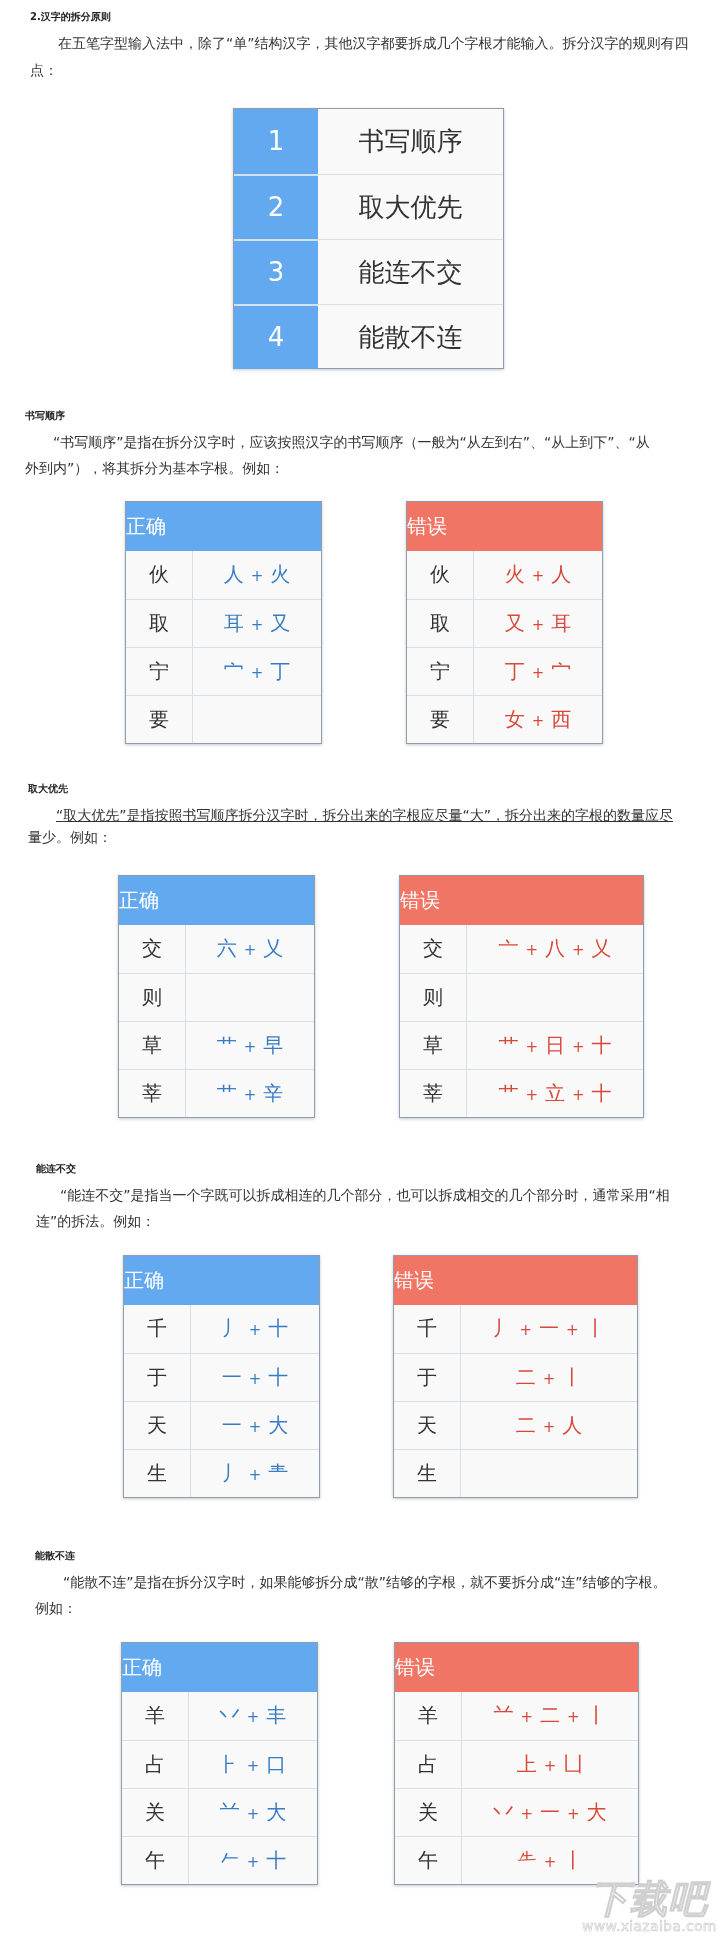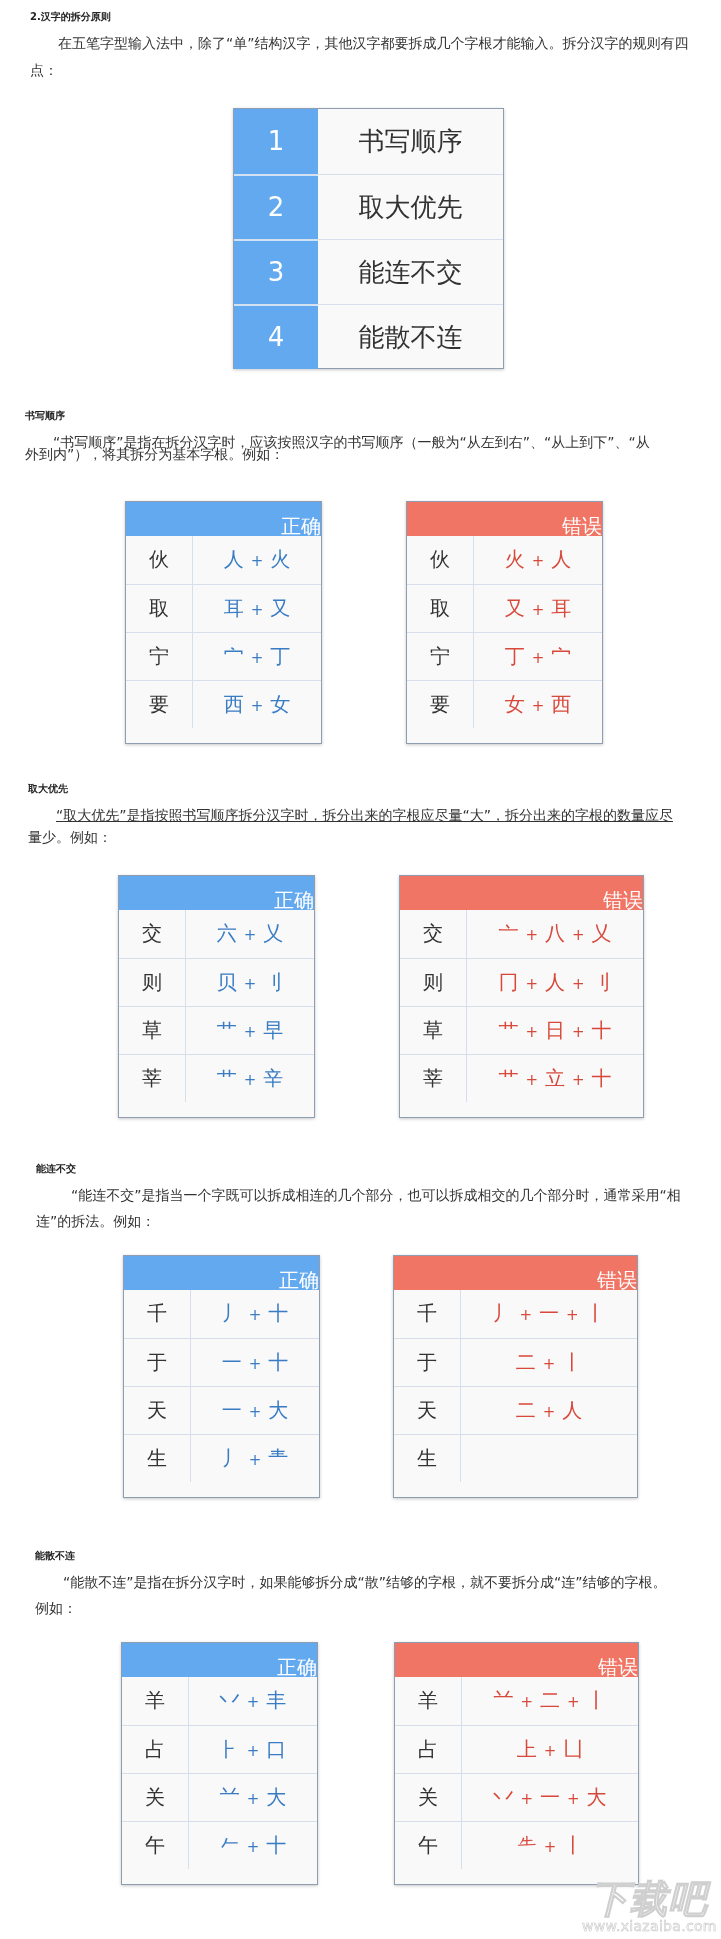--- a/index.html
+++ b/index.html
@@ -47,21 +47,21 @@
 
     
     .cmp {
       position: absolute; height: 243px; box-sizing: border-box;
       border: 1px solid var(--frame); background: var(--cell-bg);
       box-shadow: 0 1px 3px rgba(0,0,0,0.22);
     }
     .cmp.w197 { width: 197px; }
     .cmp.w245 { width: 245px; }
     .cmp .hd {
-      height: 34px; line-height: 49px; text-align: right; color: #ffffff; font-size: 20px;
+      height: 49px; line-height: 49px; text-align: left; color: #ffffff; font-size: 20px;
     }
     .cmp.ok .hd { background: var(--ok); }
     .cmp.bad .hd { background: var(--bad); }
     .cmp .row { display: flex; height: 48px; box-sizing: border-box; }
     .cmp .row + .row { border-top: 1px solid var(--divider); }
     .cmp .c1 {
       width: 67px; border-right: 1px solid var(--divider); text-align: center;
       font-size: 20px; line-height: 47px; color: var(--body-text); box-sizing: border-box;
     }
     .cmp .c2 { flex: 1; text-align: center; font-size: 20px; line-height: 47px; white-space: nowrap; }
@@ -69,32 +69,32 @@
     .cmp.bad .c2 { color: var(--bad-text); }
     .cmp .plus { font-size: 15px; margin: 0 7px; }
 
     
     #h-title { left: 30px; top: 7px; }
     #l-intro-0 { left: 58px; top: 33px; }
     #l-intro-1 { left: 30px; top: 60px; }
 
     #h-s0 { left: 25px; top: 406px; }
     #l-s0-0 { left: 53px; top: 432px; }
-    #l-s0-1 { left: 25px; top: 444px; }
+    #l-s0-1 { left: 25px; top: 458px; }
     #t-s0-ok { left: 125px; top: 501px; }
     #t-s0-bad { left: 406px; top: 501px; }
 
     #h-s1 { left: 28px; top: 779px; }
     #l-s1-0 { left: 56px; top: 805px; text-decoration: underline; }
     #l-s1-1 { left: 28px; top: 827px; }
     #t-s1-ok { left: 118px; top: 875px; }
     #t-s1-bad { left: 399px; top: 875px; }
 
     #h-s2 { left: 36px; top: 1159px; }
-    #l-s2-0 { left: 71px; top: 1185px; }
+    #l-s2-0 { left: 60px; top: 1185px; }
     #l-s2-1 { left: 36px; top: 1211px; }
     #t-s2-ok { left: 123px; top: 1255px; }
     #t-s2-bad { left: 393px; top: 1255px; }
 
     #h-s3 { left: 35px; top: 1546px; }
     #l-s3-0 { left: 63px; top: 1572px; }
     #l-s3-1 { left: 35px; top: 1598px; text-align: right; }
     #t-s3-ok { left: 121px; top: 1642px; }
     #t-s3-bad { left: 394px; top: 1642px; }
 
@@ -147,21 +147,20 @@
     <div class="row">
       <div class="c1">取</div>
       <div class="c2"><span class="part">耳</span><span class="plus">+</span><span class="part">又</span></div>
     </div>
     <div class="row">
       <div class="c1">宁</div>
       <div class="c2"><span class="part">宀</span><span class="plus">+</span><span class="part">丁</span></div>
     </div>
     <div class="row">
       <div class="c1">要</div>
-      <div class="c2"><span class="part">西</span><span class="plus">+</span><span class="part">女</span></div>
     </div>
   </div>
 <div id="t-s0-bad" class="cmp bad w197">
     <div class="hd">错误</div>
     <div class="row">
       <div class="c1">伙</div>
       <div class="c2"><span class="part">火</span><span class="plus">+</span><span class="part">人</span></div>
     </div>
     <div class="row">
       <div class="c1">取</div>
@@ -181,40 +180,38 @@
 <div id="l-s1-0" class="line">“取大优先”是指按照书写顺序拆分汉字时，拆分出来的字根应尽量“大”，拆分出来的字根的数量应尽</div>
 <div id="l-s1-1" class="line">量少。例如：</div>
 <div id="t-s1-ok" class="cmp ok w197">
     <div class="hd">正确</div>
     <div class="row">
       <div class="c1">交</div>
       <div class="c2"><span class="part">六</span><span class="plus">+</span><span class="part">乂</span></div>
     </div>
     <div class="row">
       <div class="c1">则</div>
-      <div class="c2"><span class="part">贝</span><span class="plus">+</span><span class="part">刂</span></div>
     </div>
     <div class="row">
       <div class="c1">草</div>
       <div class="c2"><span class="part">艹</span><span class="plus">+</span><span class="part">早</span></div>
     </div>
     <div class="row">
       <div class="c1">莘</div>
       <div class="c2"><span class="part">艹</span><span class="plus">+</span><span class="part">辛</span></div>
     </div>
   </div>
 <div id="t-s1-bad" class="cmp bad w245">
     <div class="hd">错误</div>
     <div class="row">
       <div class="c1">交</div>
       <div class="c2"><span class="part">亠</span><span class="plus">+</span><span class="part">八</span><span class="plus">+</span><span class="part">乂</span></div>
     </div>
     <div class="row">
       <div class="c1">则</div>
-      <div class="c2"><span class="part">冂</span><span class="plus">+</span><span class="part">人</span><span class="plus">+</span><span class="part">刂</span></div>
     </div>
     <div class="row">
       <div class="c1">草</div>
       <div class="c2"><span class="part">艹</span><span class="plus">+</span><span class="part">日</span><span class="plus">+</span><span class="part">十</span></div>
     </div>
     <div class="row">
       <div class="c1">莘</div>
       <div class="c2"><span class="part">艹</span><span class="plus">+</span><span class="part">立</span><span class="plus">+</span><span class="part">十</span></div>
     </div>
   </div>

